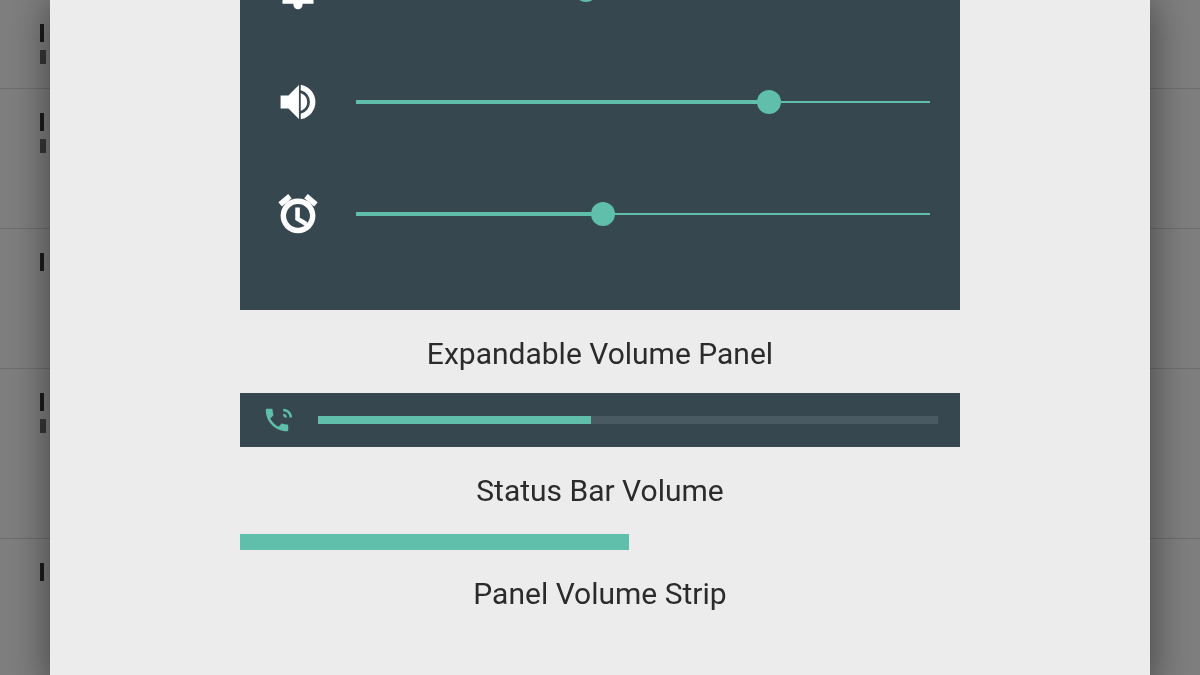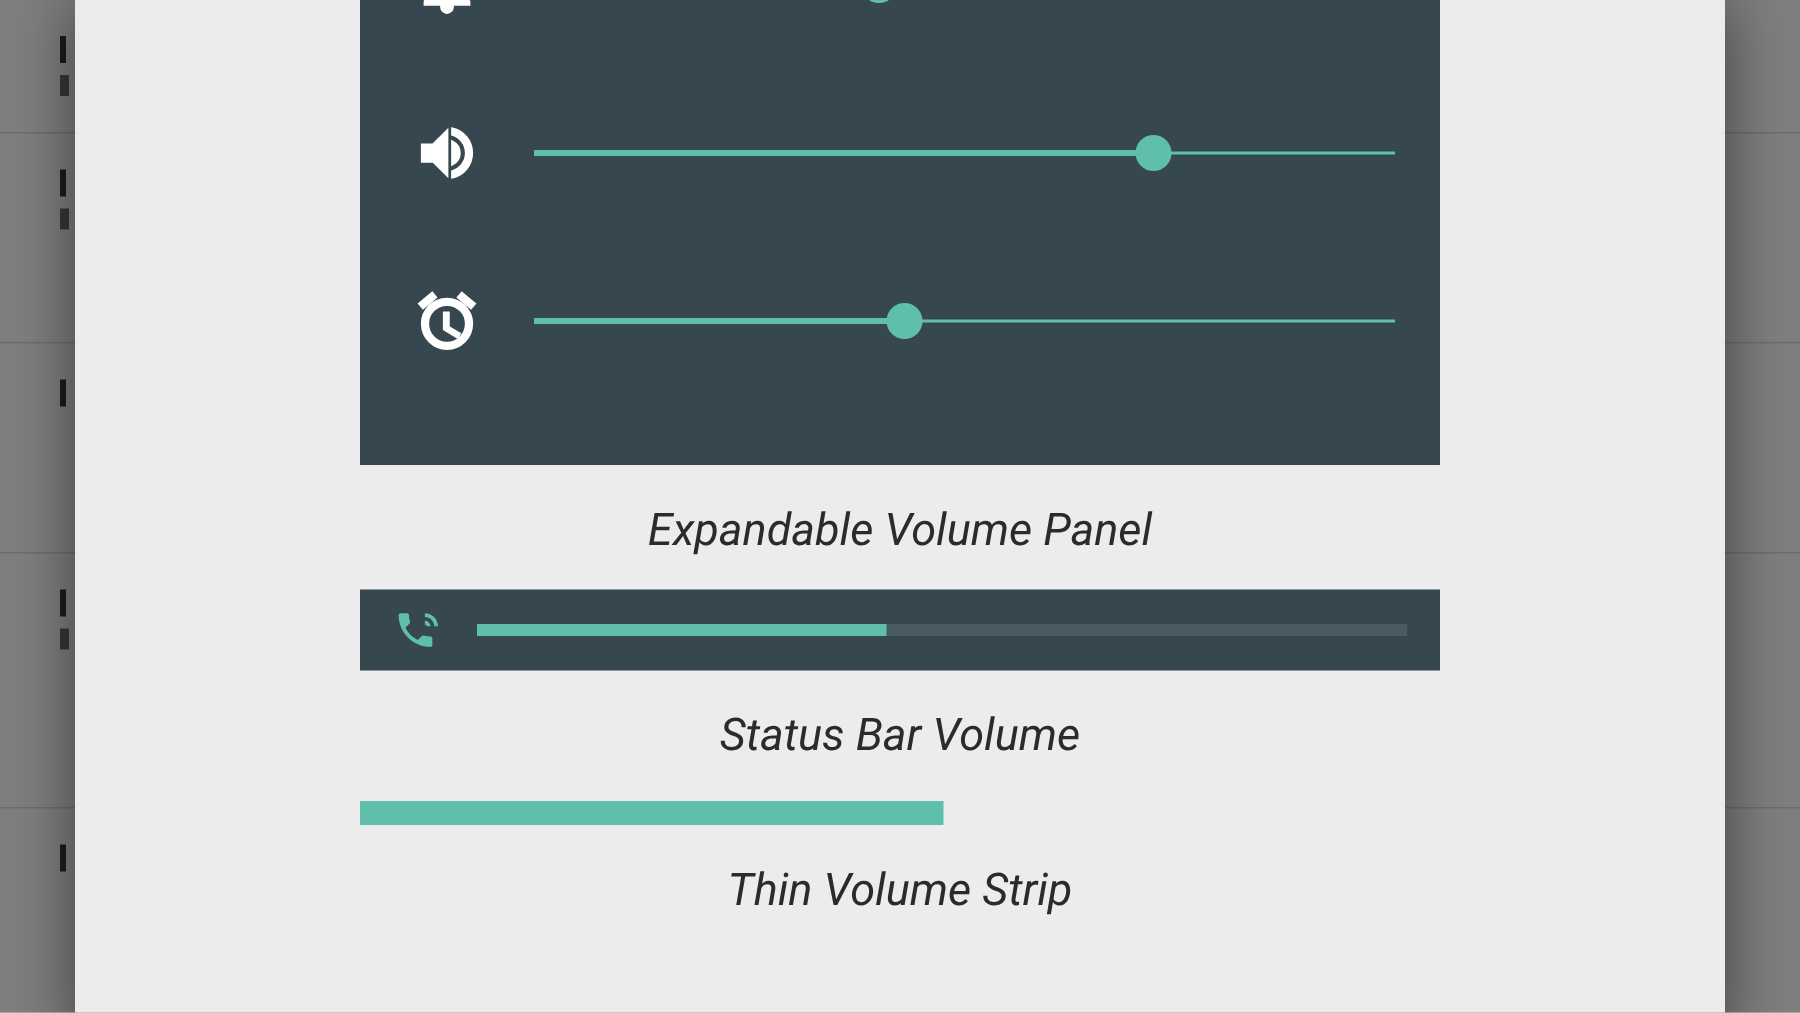--- a/index.html
+++ b/index.html
@@ -53,21 +53,21 @@
   .fill {
     position: absolute; left: 0; height: 4px; background: #5fbfaa;
   }
   .thumb {
     position: absolute; width: 24px; height: 24px; border-radius: 50%;
     background: #5fbfaa; transform: translateX(-50%);
   }
 
   .caption {
     font-size: 30px; color: #2b2b2b; text-align: center;
-    margin: 26px 0 22px 0; font-weight: 400; font-style: italic;
+    margin: 26px 0 22px 0; font-weight: 400;
   }
 
   
   .status-strip {
     width: 720px; height: 54px; background: #37474f;
     display: flex; align-items: center; padding: 0 22px; gap: 26px;
   }
   .status-strip .phone-icon { width: 30px; height: 30px; color: #5fbfaa; flex-shrink: 0; }
   .status-strip .phone-icon svg { width: 100%; height: 100%; fill: #5fbfaa; }
   .status-bar-track {
@@ -167,15 +167,15 @@
       <div class="sb-fill" style="width:44%"></div>
     </div>
   </div>
 
   <div class="caption">Status Bar Volume</div>
 
   <div class="thin-strip">
     <div class="ts-fill" style="width:54%"></div>
   </div>
 
-  <div class="caption">Thin Volume Strip</div>
+  <div class="caption">Panel Volume Strip</div>
 
 </div>
 
 </body></html>

